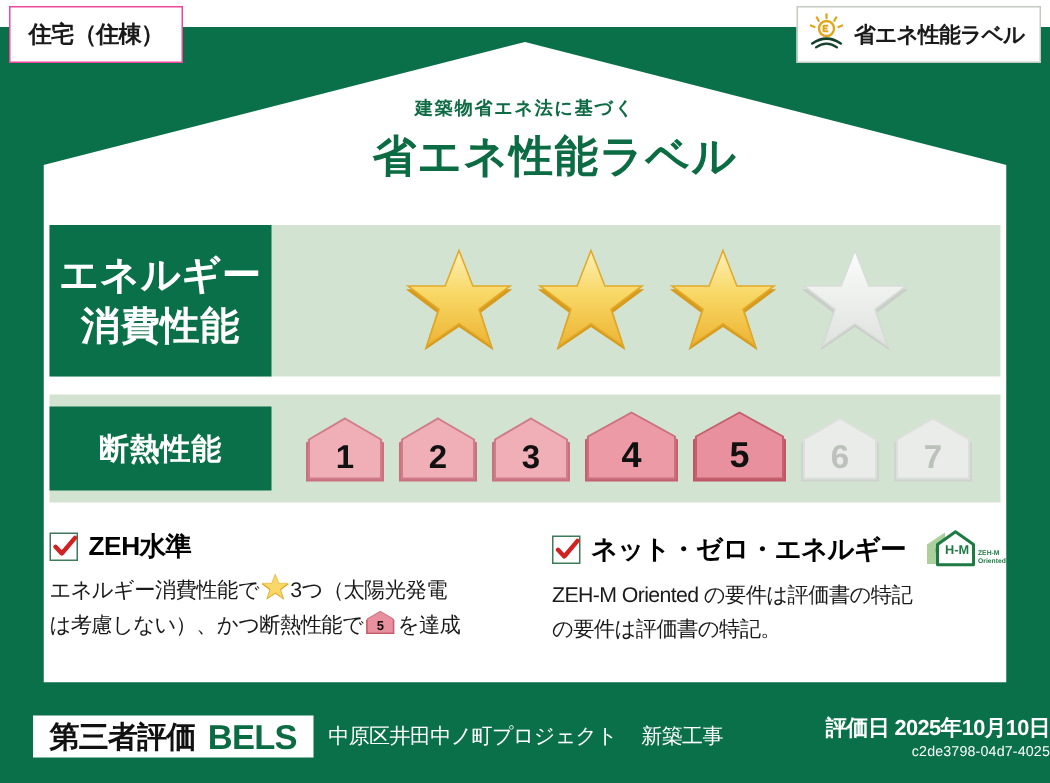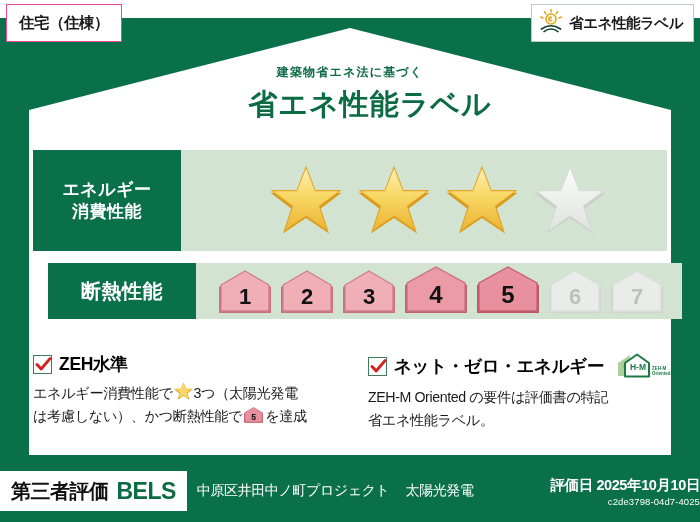--- a/index.html
+++ b/index.html
@@ -74,32 +74,32 @@
     padding-left: 40px;
   }
   
   .panel {
     position: absolute;
     background: #d3e3d1;
     display: flex; align-items: center;
     z-index: 30;
   }
   .panel-energy { left: 33px; top: 150px; width: 634px; height: 101px; }
-  .panel-insul  { left: 48px; top: 263px; width: 634px; height: 56px; }
+  .panel-insul  { left: 33px; top: 263px; width: 634px; height: 72px; }
   .row-label {
     background: #0a7049;
     color: #ffffff;
     font-weight: bold;
     display: flex; flex-direction: column;
     align-items: center; justify-content: center;
     flex: 0 0 auto;
     letter-spacing: 0.5px;
   }
   .panel-energy .row-label {
-    width: 148px; height: 101px; font-size: 17px; line-height: 1.28;
+    width: 148px; height: 101px; font-size: 26px; line-height: 1.28;
   }
   .panel-insul .row-label {
     width: 148px; height: 56px; font-size: 20px;
   }
   .row-body {
     flex: 1 1 auto; height: 100%;
     display: flex; align-items: center;
   }
   
   .stars { display: flex; align-items: center; gap: 14px; padding-left: 88px; }
@@ -136,22 +136,23 @@
   }
   .inline-ico { vertical-align: -3px; margin: 0 1px; }
   
   .footer {
     position: absolute; left: 0; bottom: 0;
     width: 700px; height: 62px;
     z-index: 35;
     display: flex; align-items: center;
   }
   .bels-box {
-    background: #ffffff;
-    height: 40px; padding: 0 11px;
+    margin-left: 22px;
+    background: #ffffff;
+    height: 28px; padding: 0 11px;
     display: flex; align-items: center; gap: 8px;
   }
   .bels-jp { font-size: 20px; font-weight: bold; color: #111; letter-spacing: -0.5px; }
   .bels-en { font-size: 23px; font-weight: bold; color: #0b6b42; letter-spacing: -0.5px; }
   .project {
     color: #ffffff; font-size: 14px; margin-left: 10px;
     letter-spacing: -0.4px; white-space: nowrap;
   }
   .project .spacer { display: inline-block; width: 16px; }
   .date-wrap {
@@ -324,33 +325,33 @@
           <path d="M30 6 L6 22 L6 48 L30 48 Z" fill="#9ec88a" opacity="0.85"></path>
           <circle cx="26" cy="30" r="9" fill="#5da84b" opacity="0.8"></circle>
           <path d="M44 5 L20 22 L20 49 L68 49 L68 22 Z" fill="#ffffff" stroke="#1d7a43" stroke-width="4" stroke-linejoin="round"></path>
           <text x="46" y="35" text-anchor="middle" font-family="Liberation Sans, sans-serif" font-size="17" font-weight="bold" fill="#1d7a43">H-M</text>
           <text x="74" y="36" font-family="Liberation Sans, sans-serif" font-size="9" font-weight="bold" fill="#1d7a43">ZEH-M</text>
           <text x="74" y="46" font-family="Liberation Sans, sans-serif" font-size="9" font-weight="bold" fill="#1d7a43">Oriented</text>
         </svg>
       </div>
       <div class="check-body">
         <span>ZEH-M Oriented の要件は評価書の特記</span><br>
-        <span>省エネ性能ラベル。</span>
+        <span>の要件は評価書の特記。</span>
       </div>
     </div>
 
   </div>
 
   <div class="footer">
     <div class="bels-box">
       <span class="bels-jp">第三者評価</span>
       <span class="bels-en">BELS</span>
     </div>
     <div class="project">
-      <span>中原区井田中ノ町プロジェクト</span><span class="spacer"></span><span>太陽光発電</span>
+      <span>中原区井田中ノ町プロジェクト</span><span class="spacer"></span><span>新築工事</span>
     </div>
     <div class="date-wrap">
       <div class="date-line">評価日 2025年10月10日</div>
       <div class="id-line">c2de3798-04d7-4025</div>
     </div>
   </div>
 
 </div>
 
 </body></html>

